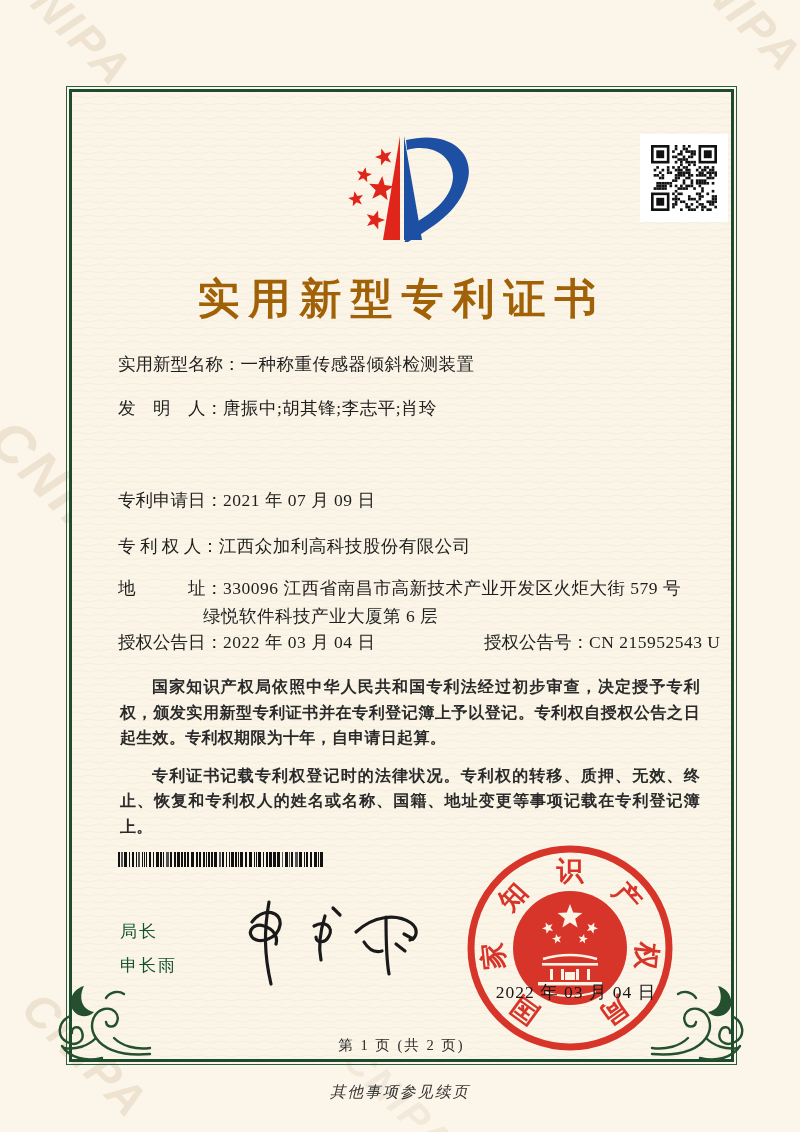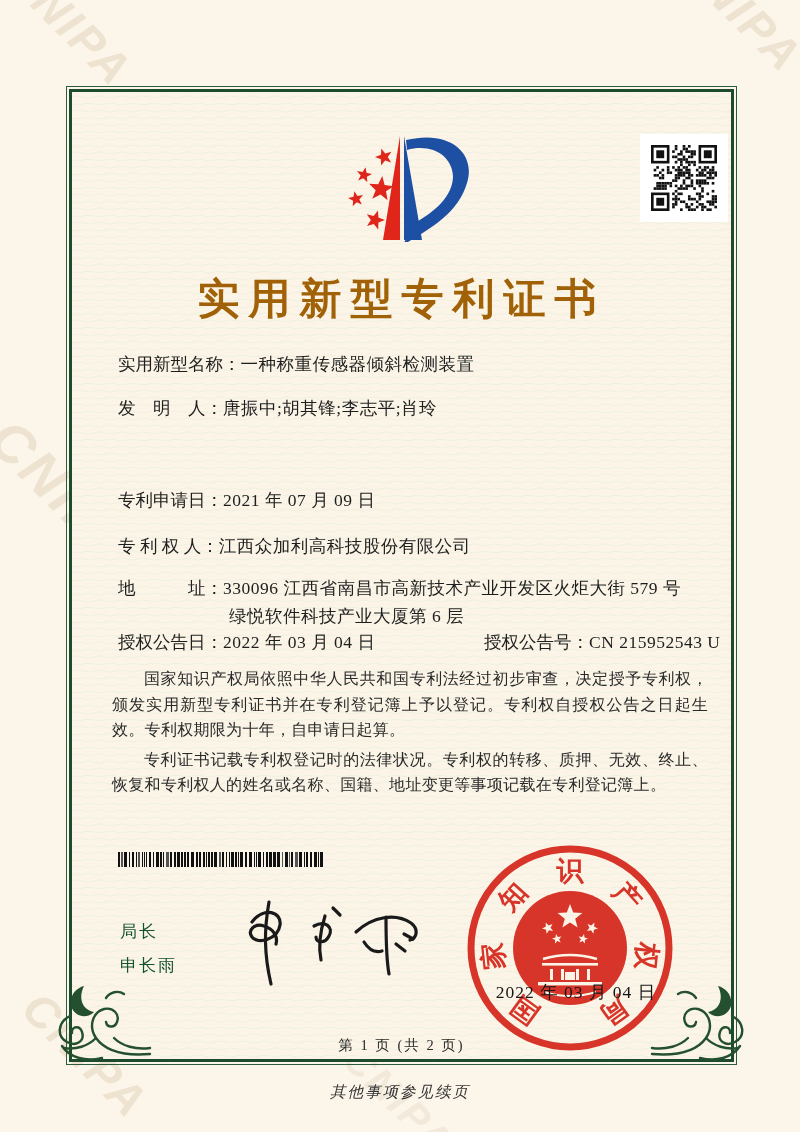--- a/index.html
+++ b/index.html
@@ -31,27 +31,27 @@
     position:absolute;left:568px;top:42px;width:88px;height:88px;background:#ffffff;z-index:3;
     display:flex;align-items:center;justify-content:center;
   }
   .title{
     position:absolute;left:0;top:156px;width:100%;text-align:center;
     font-size:42px;font-weight:700;letter-spacing:9px;color:#a16207;z-index:3;margin-top:23px;
   }
   .row{position:absolute;left:46px;font-size:17.5px;color:#1e1e1e;z-index:3;line-height:1.15;white-space:nowrap;}
   .row .lbl{display:inline-block;}
   .row .val{letter-spacing:.5px;}
-  .addr2{margin-left:111px;margin-top:8px;}
+  .addr2{margin-left:85px;margin-top:8px;}
   .grant-col2{position:absolute;left:366px;top:0;}
   .paras{
     position:absolute;left:36px;top:570px;width:604px;z-index:3;
     font-size:16px;line-height:25.5px;color:#2a2a2a;text-align:justify;letter-spacing:.3px;
   }
-  .paras p{margin:4px;text-indent:2em;}
+  .paras p{margin:12px;text-indent:2em;font-weight:bold;}
   #barcode{
     position:absolute;left:46px;top:760px;width:208px;height:15px;z-index:3;
     font-size:0;line-height:0;
   }
   #barcode span{display:inline-block;height:15px;vertical-align:top;}
   .signer{position:absolute;left:48px;z-index:3;font-family:Liberation Sans, sans-serif;font-size:17px;color:#14532d;letter-spacing:2px;}
   .signer.t1{top:828px;}
   .signer.t2{top:862px;}
   .sig{position:absolute;left:156px;top:800px;width:216px;height:100px;z-index:3;}
   .sealwrap{position:absolute;left:392px;top:750px;width:212px;height:212px;z-index:3;opacity:.93;}

